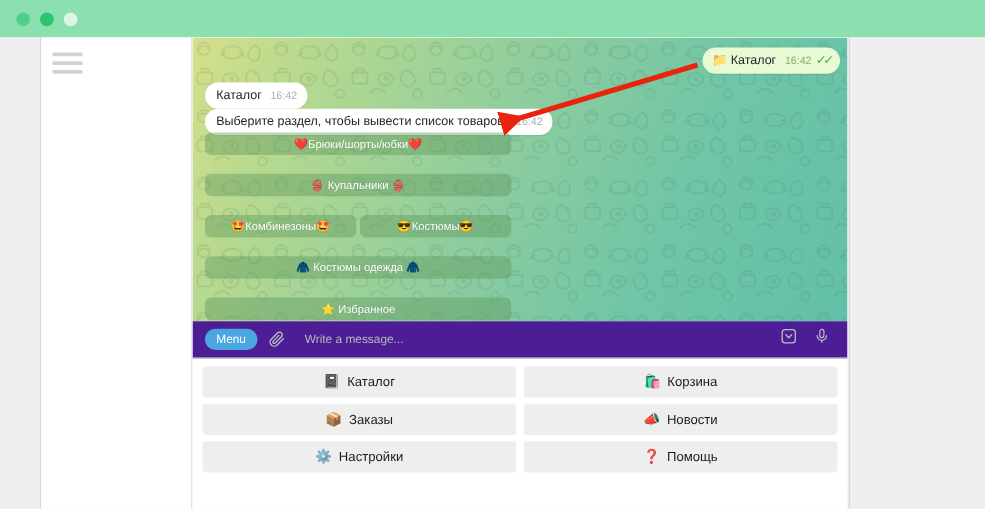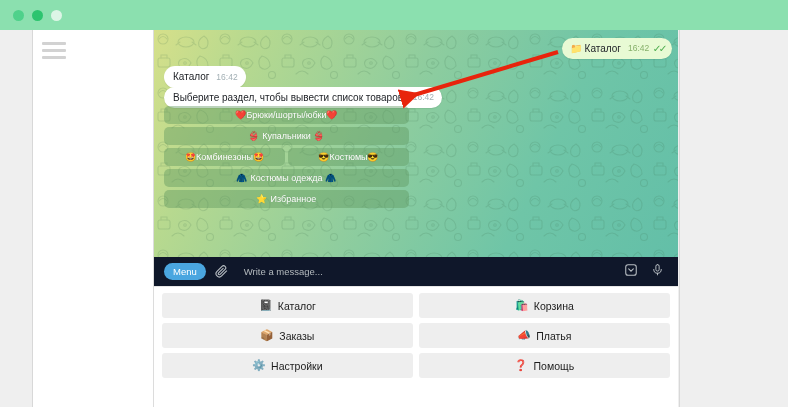--- a/index.html
+++ b/index.html
@@ -149,21 +149,21 @@
     transform: scaleX(1.1);
   }
 
   
   .inline-kb {
     position: absolute;
     left: 10px; top: 76px;
     width: 245px;
     display: flex;
     flex-direction: column;
-    gap: 3px;
+    gap: 15px;
   }
   .ikb-row {
     display: flex;
     gap: 3px;
   }
   .ikb-btn {
     flex: 1;
     height: 18px;
     background: rgba(92,150,92,0.42);
     border-radius: 5px;
@@ -174,21 +174,21 @@
     justify-content: center;
     white-space: nowrap;
     text-shadow: 0 0 1px rgba(0,0,0,0.15);
   }
 
   
   .input-row {
     position: absolute;
     left: 0; top: 227px;
     width: 524px; height: 30px;
-    background: #0f172a;
+    background: #4c1d95;
     border-bottom: 1px solid #e6e6e6;
     display: flex;
     align-items: center;
     padding: 0 10px;
     box-sizing: border-box;
   }
   .menu-pill {
     background: #4aa6e0;
     color: #ffffff;
     font-size: 9.5px;
@@ -382,21 +382,21 @@
           <span>Корзина</span>
         </div>
       </div>
       <div class="rkb-row">
         <div class="rkb-btn">
           <span class="emo">📦</span>
           <span>Заказы</span>
         </div>
         <div class="rkb-btn">
           <span class="emo">📣</span>
-          <span>Платья</span>
+          <span>Новости</span>
         </div>
       </div>
       <div class="rkb-row">
         <div class="rkb-btn">
           <span class="emo">⚙️</span>
           <span>Настройки</span>
         </div>
         <div class="rkb-btn">
           <span class="emo">❓</span>
           <span>Помощь</span>

